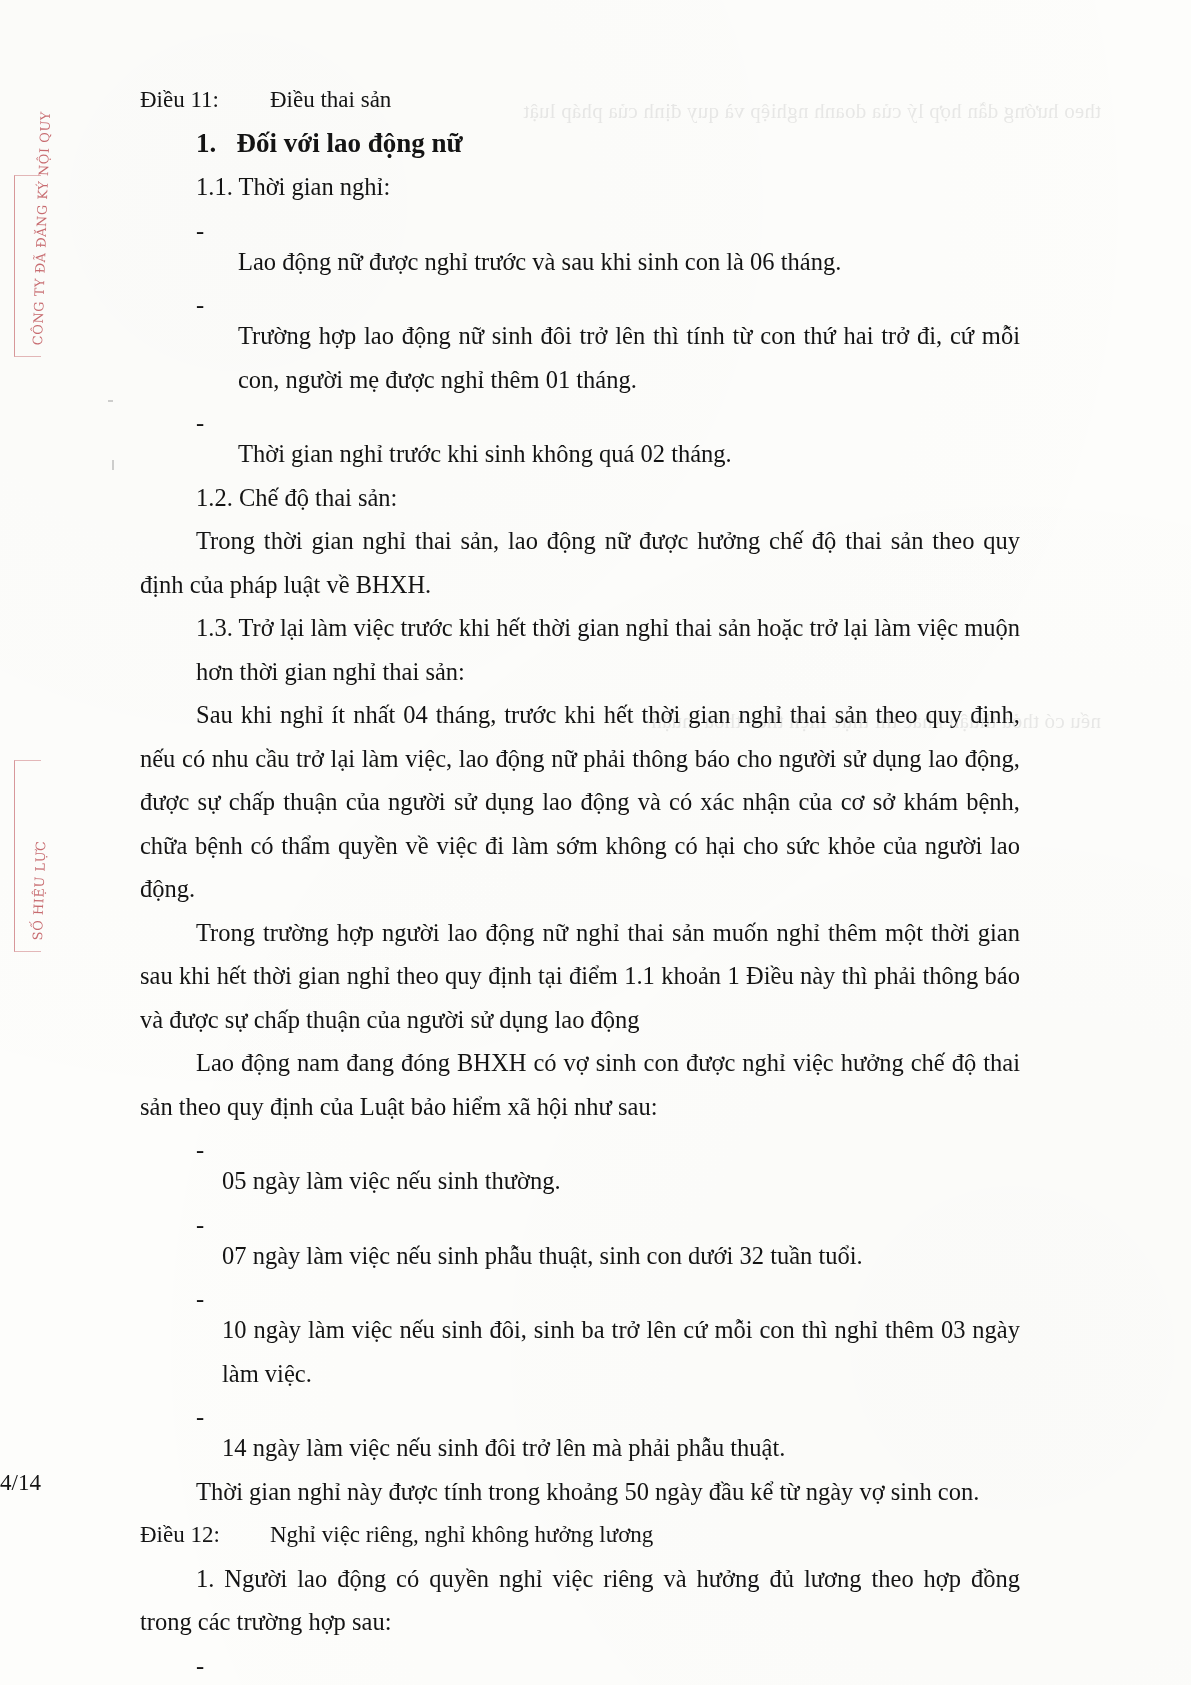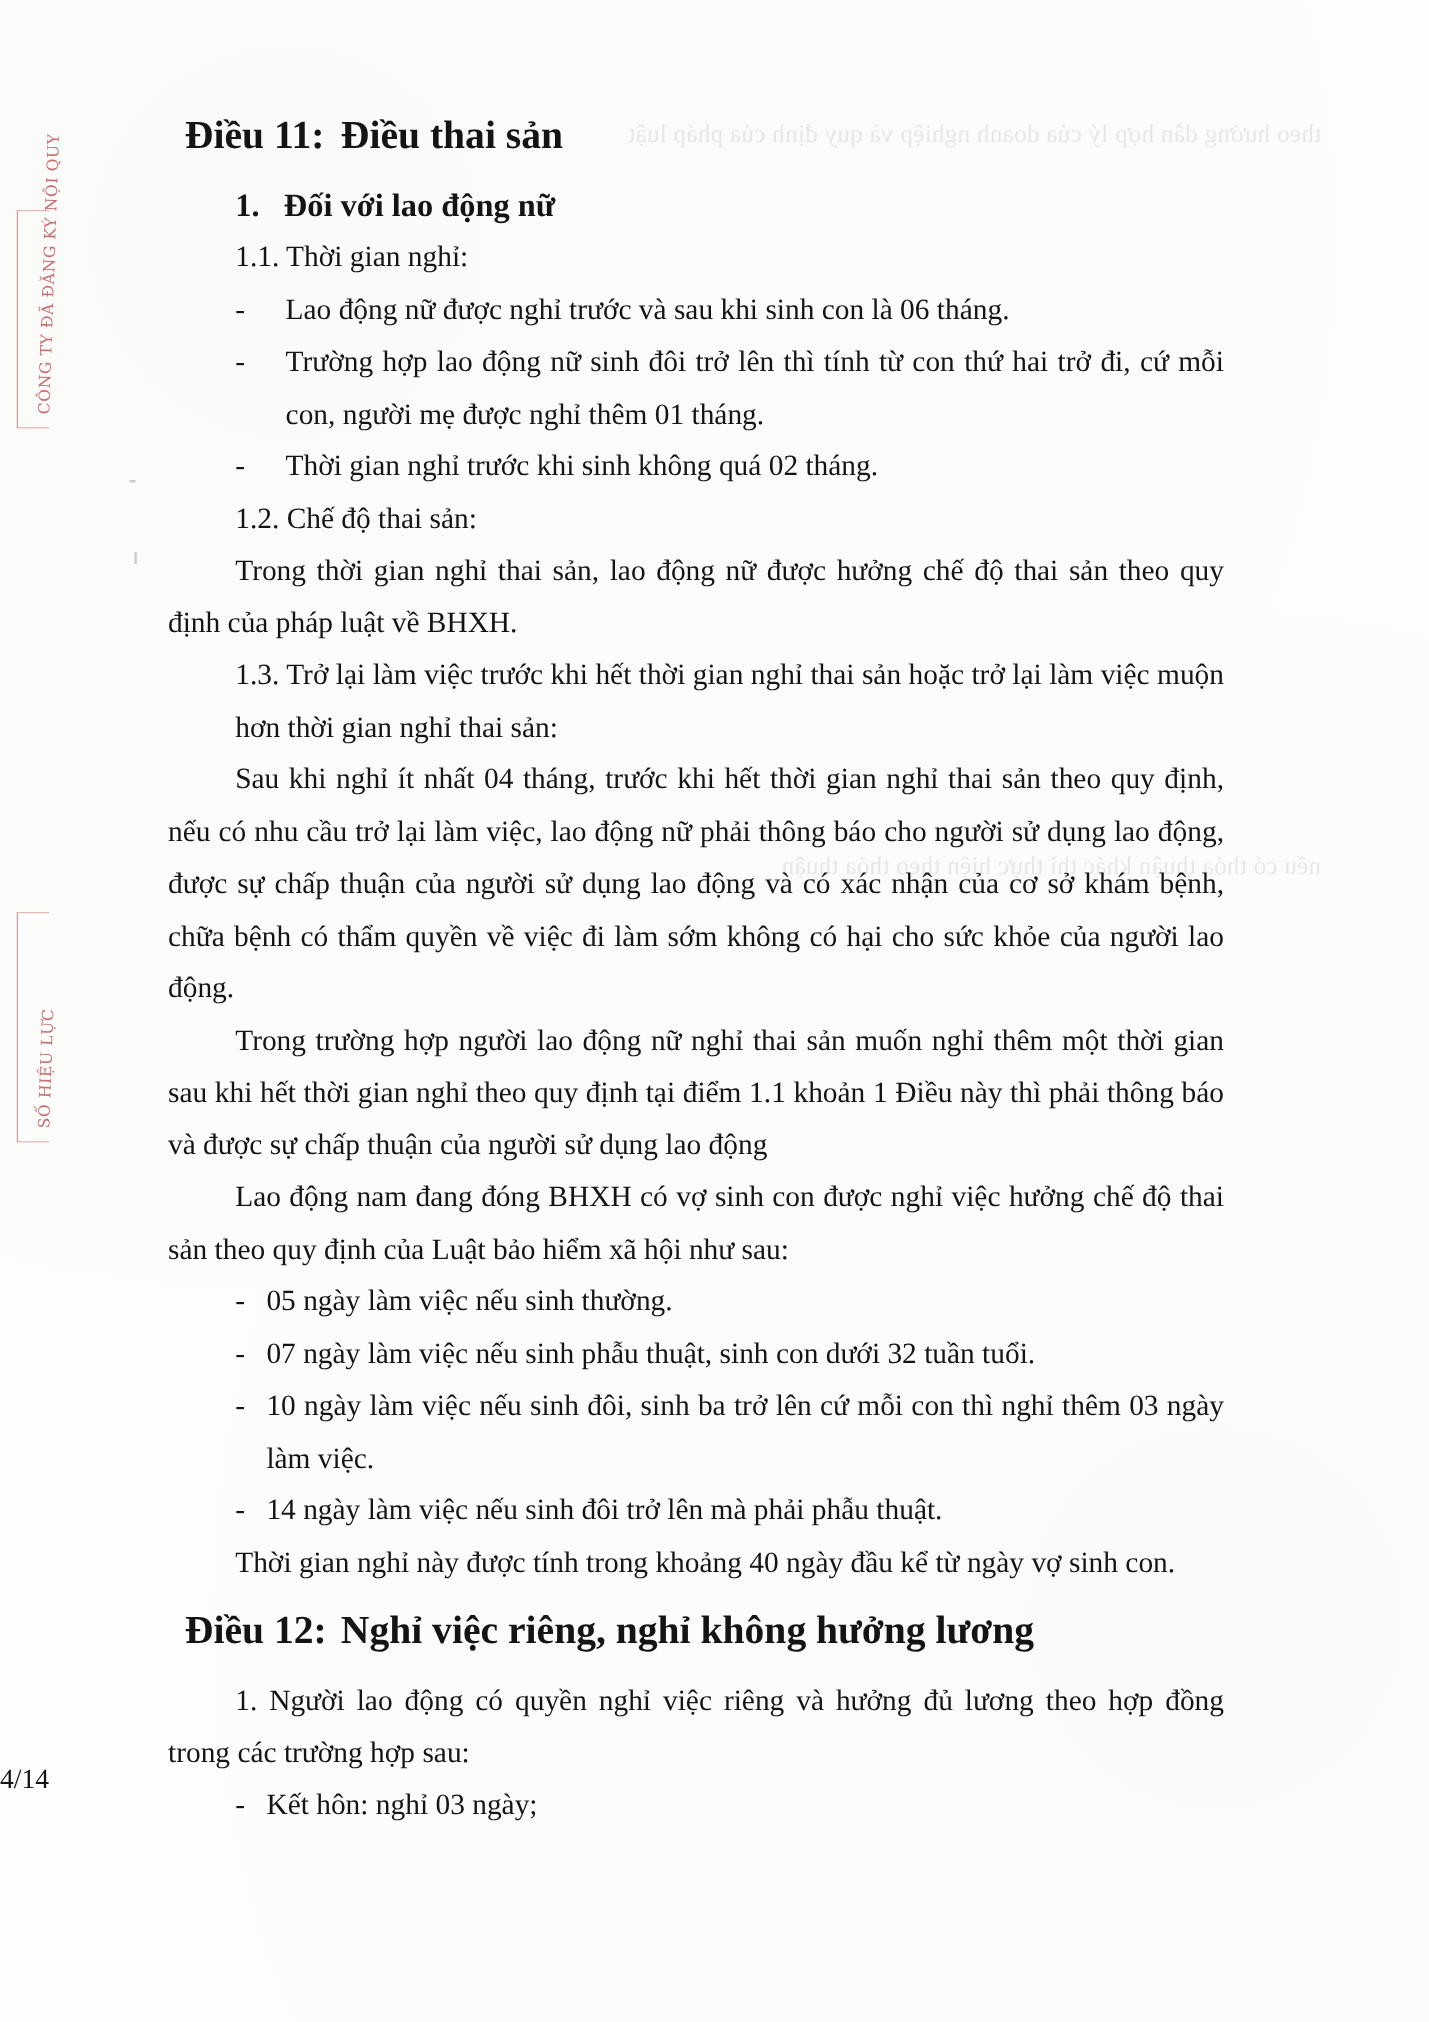--- a/index.html
+++ b/index.html
@@ -51,24 +51,24 @@
     width: 880px;
   }
   p {
     margin: 0;
     font-size: 24.5px;
     line-height: 43.5px;
     text-align: justify;
     text-justify: inter-word;
   }
   .heading {
-    font-weight: bold;
-    font-size: 33px;
-    line-height: 43.5px;
-    margin: 14px;
+    font-weight: normal;
+    font-size: 23px;
+    line-height: 43.5px;
+    margin: 0;
     display: flex;
   }
   .heading .lbl {
     width: 130px;
     flex: 0 0 130px;
   }
   .sub-heading {
     font-weight: bold;
     font-size: 27px;
     line-height: 43.5px;
@@ -89,20 +89,21 @@
   }
   .dash-item .dash {
     flex: 0 0 auto;
     width: 42px;
     padding-left: 56px;
     box-sizing: content-box;
   }
   .dash-item .dash-txt {
     flex: 1 1 auto;
     text-align: justify;
+    margin-top: 31px;
   }
   .dash-item-tight .dash {
     width: 26px;
     padding-left: 56px;
   }
   .footer {
     position: absolute;
     left: 0;
     right: 0;
     top: 1470px;
@@ -212,21 +213,21 @@
     <div class="dash-item dash-item-tight">
       <span class="dash">-</span>
       <span class="dash-txt">10 ngày làm việc nếu sinh đôi, sinh ba trở lên cứ mỗi con thì nghỉ thêm 03 ngày làm việc.</span>
     </div>
 
     <div class="dash-item dash-item-tight">
       <span class="dash">-</span>
       <span class="dash-txt">14 ngày làm việc nếu sinh đôi trở lên mà phải phẫu thuật.</span>
     </div>
 
-    <p class="indent">Thời gian nghỉ này được tính trong khoảng 40 ngày đầu kể từ ngày vợ sinh con.</p>
+    <p class="indent">Thời gian nghỉ này được tính trong khoảng 50 ngày đầu kể từ ngày vợ sinh con.</p>
 
 
 
     <div class="heading">
       <span class="lbl">Điều 12:</span>
       <span>Nghỉ việc riêng, nghỉ không hưởng lương</span>
     </div>
 
     <p class="indent">1. Người lao động có quyền nghỉ việc riêng và hưởng đủ lương theo hợp đồng trong các trường hợp sau:</p>
 

